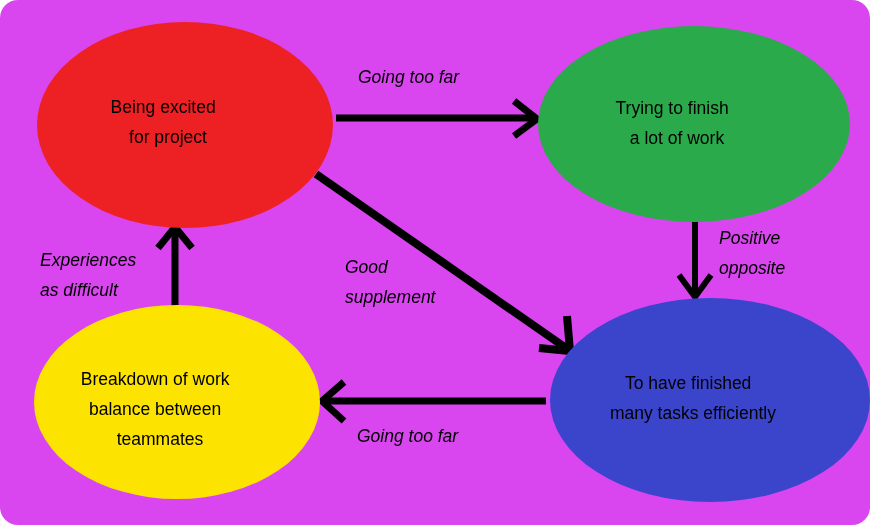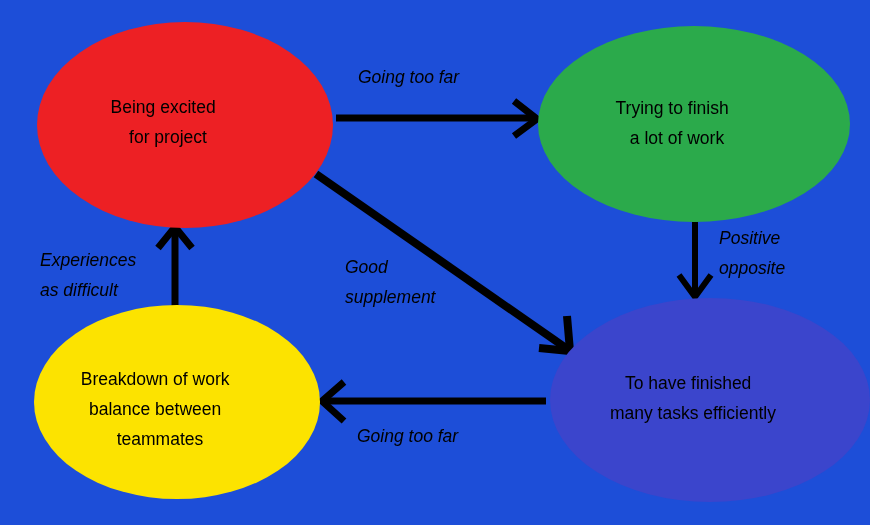--- a/index.html
+++ b/index.html
@@ -48,21 +48,21 @@
   .arrow-head {
     stroke: #000000;
     fill: none;
     stroke-linecap: butt;
     stroke-linejoin: miter;
   }
 </style>
 </head>
 <body style="background: rgb(255, 255, 255);">
 
-<div id="diagram-canvas" style="background: #1d4ed8;">
+<div id="diagram-canvas" style="background: #d946ef; border-radius: 18px;">
   <svg id="diagram-svg" viewBox="0 0 870 525" xmlns="http://www.w3.org/2000/svg">
 
     <g>
       <line id="e1-line" class="edge-line" x1="336" y1="118" x2="533" y2="118" stroke-width="7"></line>
       <polyline id="e1-head" class="arrow-head" points="514,101 537,119 514,136" stroke-width="7"></polyline>
       <text class="edge-label" x="358" y="83">
         <tspan id="e1-l0" x="358" dy="0">Going too far</tspan>
       </text>
     </g>
 

